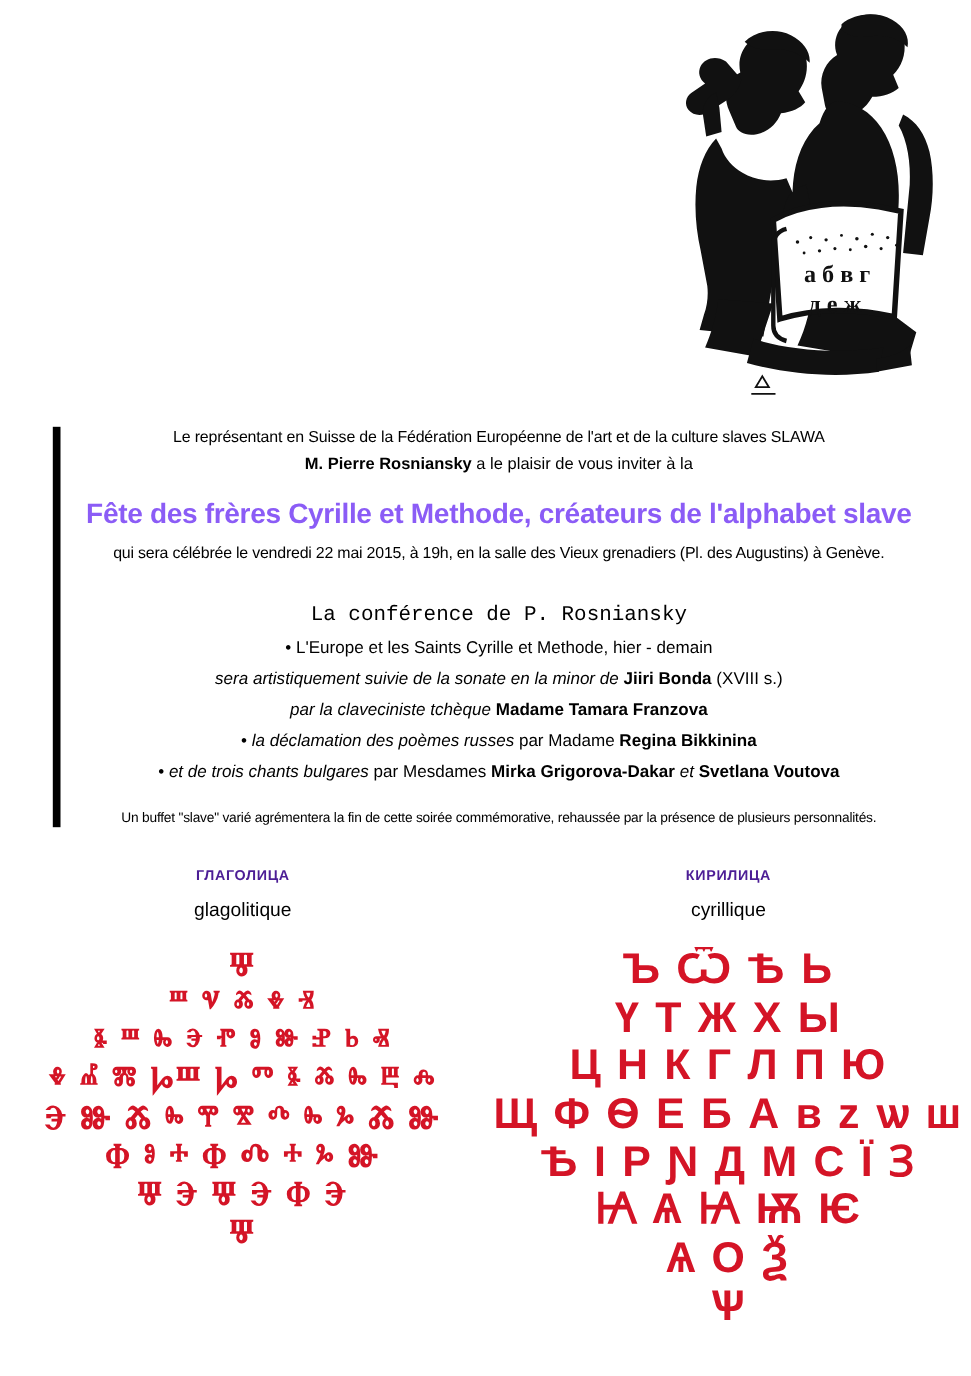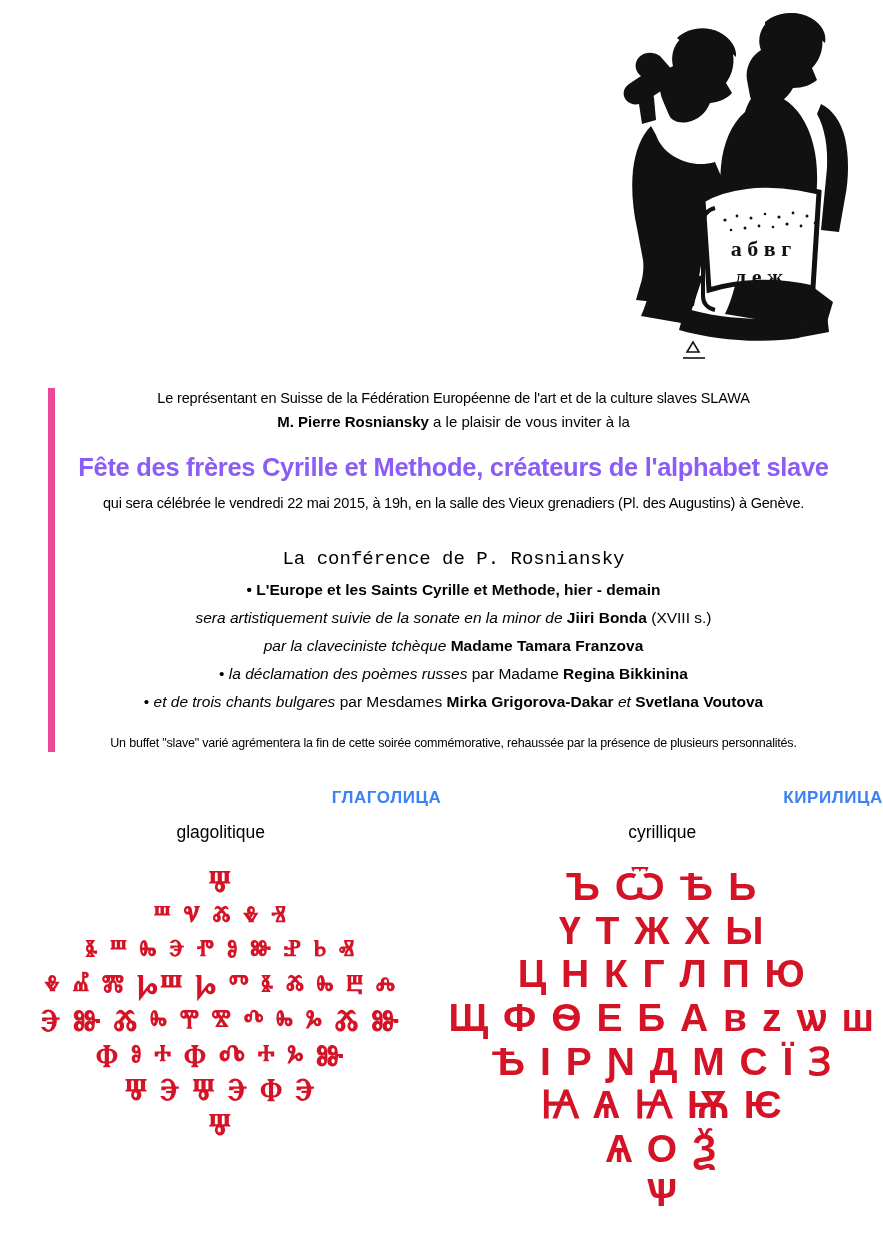--- a/index.html
+++ b/index.html
@@ -25,21 +25,21 @@
     height: 360px;
   }
   .illustration svg { display: block; }
 
   
   .invite-block {
     position: absolute;
     top: 388px;
     left: 48px;
     width: 790px;
-    border-left: 7px solid #ec4899;
+    border-left: 7px solid #000000;
     padding-left: 14px;
     box-sizing: border-box;
   }
   .invite-inner {
     text-align: center;
   }
   .line {
     line-height: 1.42;
   }
   .l-intro {
@@ -64,21 +64,21 @@
     margin-top: 8px;
     letter-spacing: -0.2px;
   }
   .l-conf {
     font-size: 19px;
     margin-top: 32px;
     font-family: Liberation Mono, monospace;
   }
   .l-bullet1 {
     font-size: 15.5px;
-    font-weight: bold;
+    font-weight: normal;
     margin-top: 6px;
   }
   .l-sonata {
     font-size: 15.5px;
     font-style: italic;
     margin-top: 6px;
   }
   .l-sonata b { font-style: normal; font-weight: bold; }
   .l-sonata .paren { font-style: normal; text-align: right; }
   .l-harps {
@@ -111,25 +111,24 @@
     top: 788px;
     left: 0;
     width: 883px;
     display: flex;
   }
   .alpha-col {
     flex: 1 1 50%;
     text-align: center;
   }
   .alpha-native {
-    color: #3b82f6;
+    color: #4c1d95;
     font-weight: bold;
-    font-size: 17px;
+    font-size: 13px;
     letter-spacing: 0.6px;
-    text-align: right;
   }
   .alpha-latin {
     font-size: 17.5px;
     margin-top: 14px;
   }
   .alpha-rows {
     margin-top: 22px;
     color: #d41426;
     font-weight: bold;
     line-height: 1.12;

